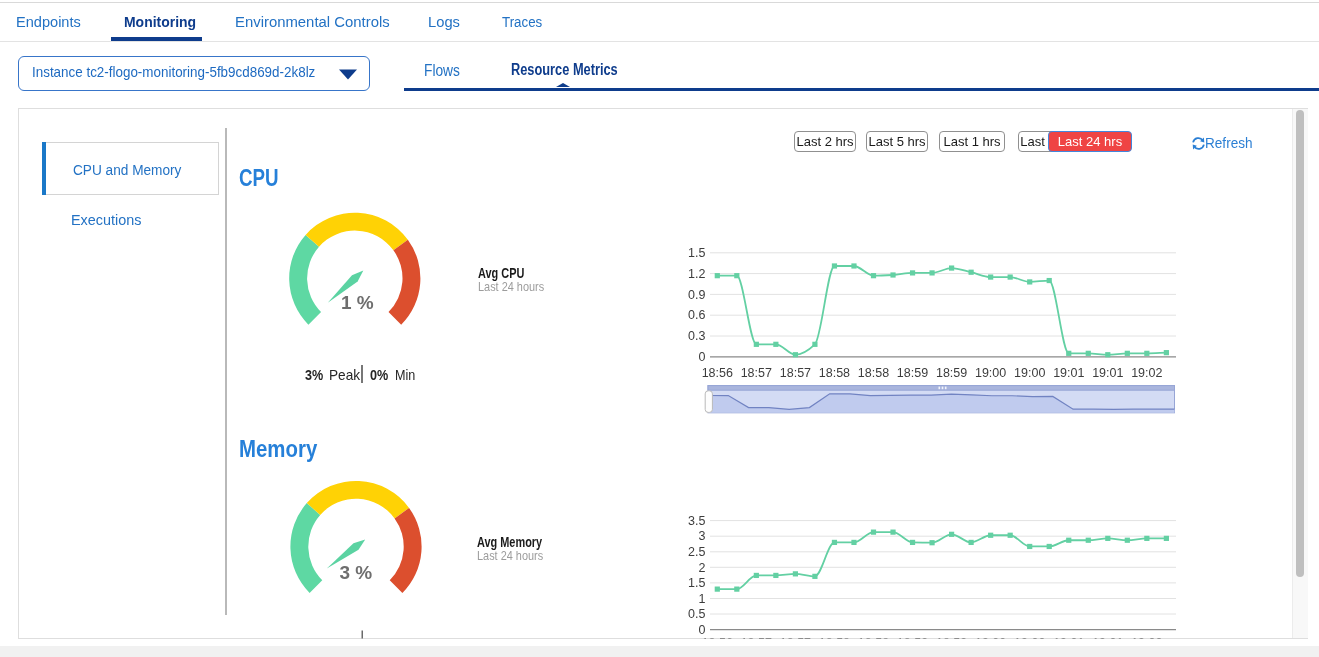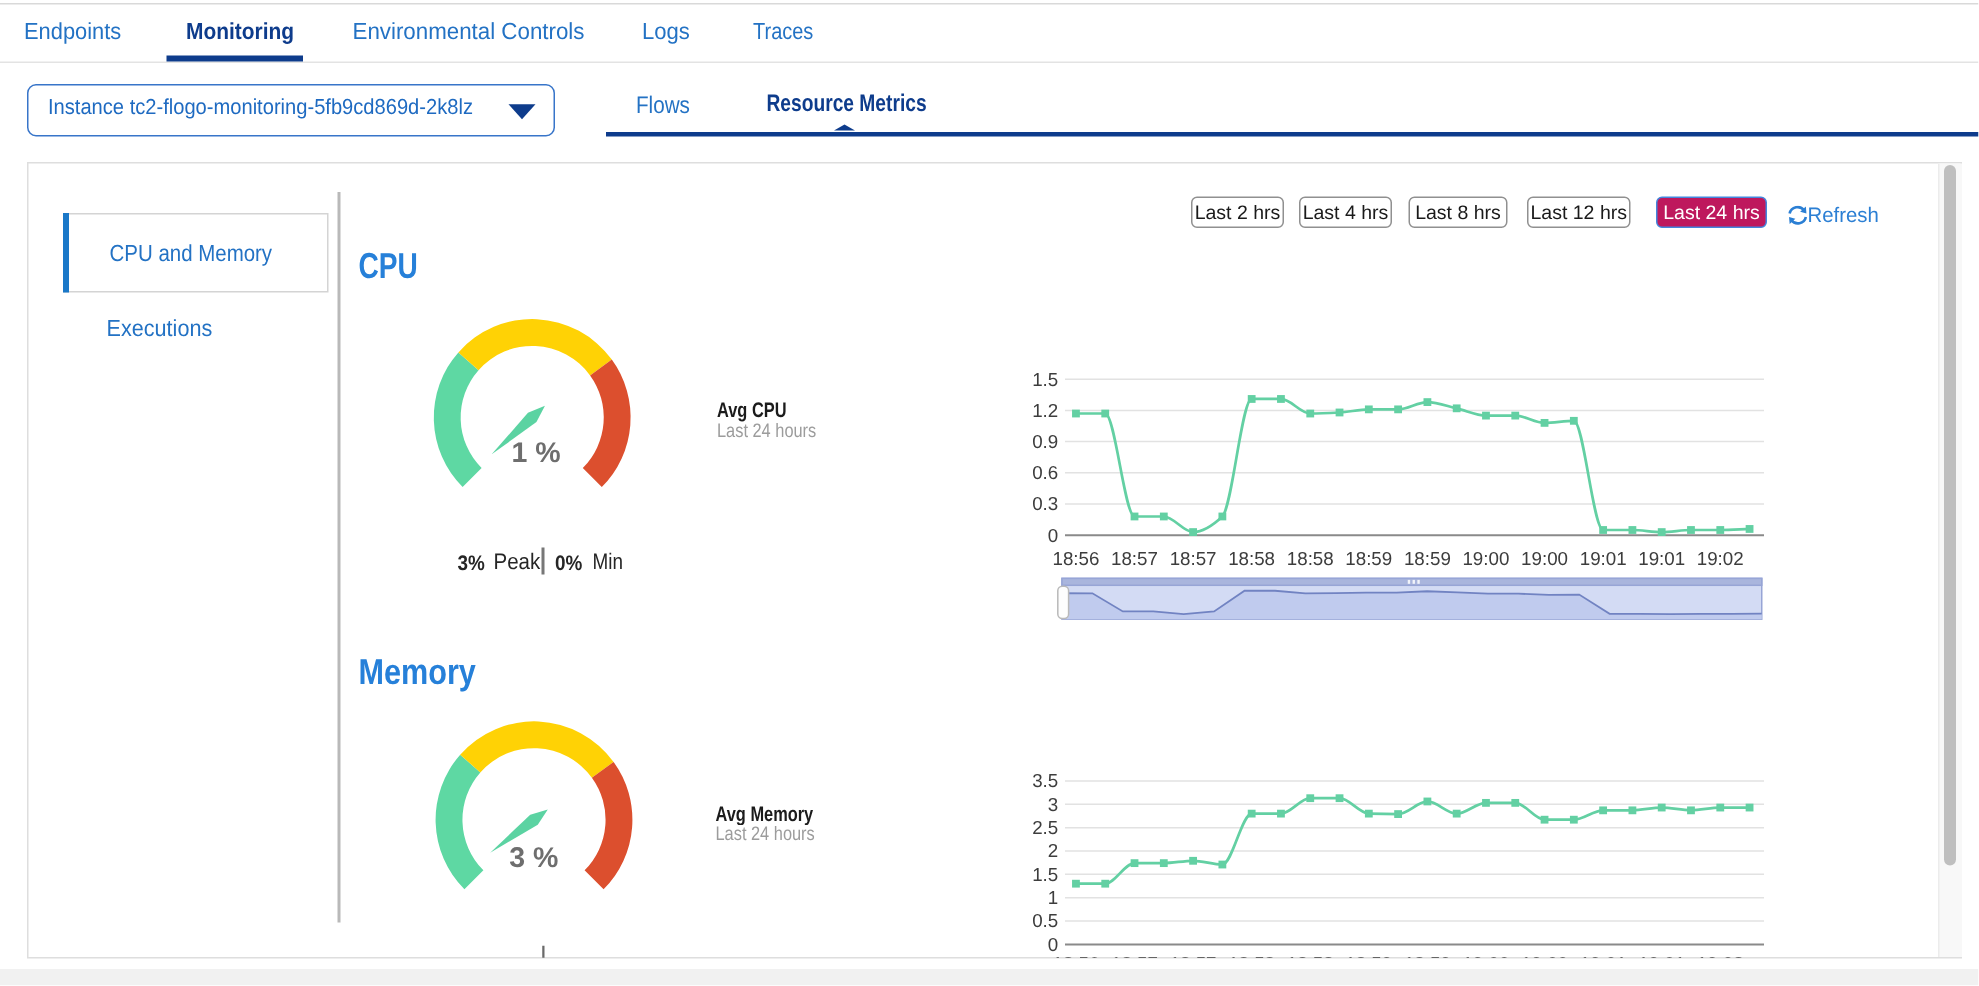--- a/index.html
+++ b/index.html
@@ -20,24 +20,24 @@
 <div class="abs" style="left:18px;top:107.5px;width:1290px;height:531.5px;background:#fff;border:1px solid #dedede;box-sizing:border-box"></div>
 <div class="abs" style="left:0;top:646px;width:1319px;height:11px;background:#f1f1f1"></div>
 <div class="abs" style="left:1292px;top:108.5px;width:15px;height:529.5px;background:#f8f8f8;border-left:1px solid #ececec"></div>
 <div class="abs" style="left:1295.5px;top:110px;width:8px;height:467px;background:#bfbfbf;border-radius:4.5px"></div>
 <div class="abs" style="left:42px;top:141.5px;width:177px;height:53px;border:1px solid #d4d4d4;box-sizing:border-box"></div>
 <div class="abs" style="left:42px;top:141.5px;width:3.6px;height:53px;background:#1a78c8"></div>
 <div class="abs" style="left:73px;top:160.5px;font-size:15.5px;color:#2372c4;transform:scaleX(0.88);transform-origin:0 0">CPU and Memory</div>
 <div class="abs" style="left:70.5px;top:211px;font-size:15.5px;color:#2372c4;transform:scaleX(0.93);transform-origin:0 0">Executions</div>
 <div class="abs" style="left:225px;top:127.5px;width:1.6px;height:487px;background:#b9b9b9"></div>
 <div class="btn" style="left:794px;top:131px;width:62px">Last 2 hrs</div>
-<div class="btn" style="left:866px;top:131px;width:62px">Last 4 hrs</div>
-<div class="btn" style="left:939px;top:131px;width:66px">Last 8 hrs</div>
+<div class="btn" style="left:866px;top:131px;width:62px">Last 5 hrs</div>
+<div class="btn" style="left:939px;top:131px;width:66px">Last 1 hrs</div>
 <div class="btn" style="left:1018px;top:131px;width:69px">Last 12 hrs</div>
-<div class="btn" style="left:1104px;top:131px;width:74px;background:#be185d;border-color:#4286dd;color:#fff">Last 24 hrs</div>
+<div class="btn" style="left:1048px;top:131px;width:84px;background:#ef4444;border-color:#4286dd;color:#fff">Last 24 hrs</div>
 <svg class="abs" style="left:1191.5px;top:137px" width="13" height="13" viewBox="0 0 13 13">
 <g fill="none" stroke="#2b7fd4" stroke-width="1.75">
 <path d="M1.1 5.4 A5.4 5.4 0 0 1 10.8 3.4"></path>
 <path d="M11.9 7.6 A5.4 5.4 0 0 1 2.2 9.6"></path>
 </g>
 <polygon points="11.9,0.6 12.3,5.4 8.1,4.2" fill="#2b7fd4"></polygon>
 <polygon points="1.1,12.4 0.7,7.6 4.9,8.8" fill="#2b7fd4"></polygon>
 </svg>
 <div class="abs" style="left:1204.5px;top:134.5px;font-size:14px;color:#2b7fd4;transform:scaleX(0.97);transform-origin:0 0">Refresh</div>
 <div class="abs" style="left:239px;top:163.5px;font-size:24px;color:#2680d9;font-weight:bold;transform:scaleX(0.78);transform-origin:0 0">CPU</div>

